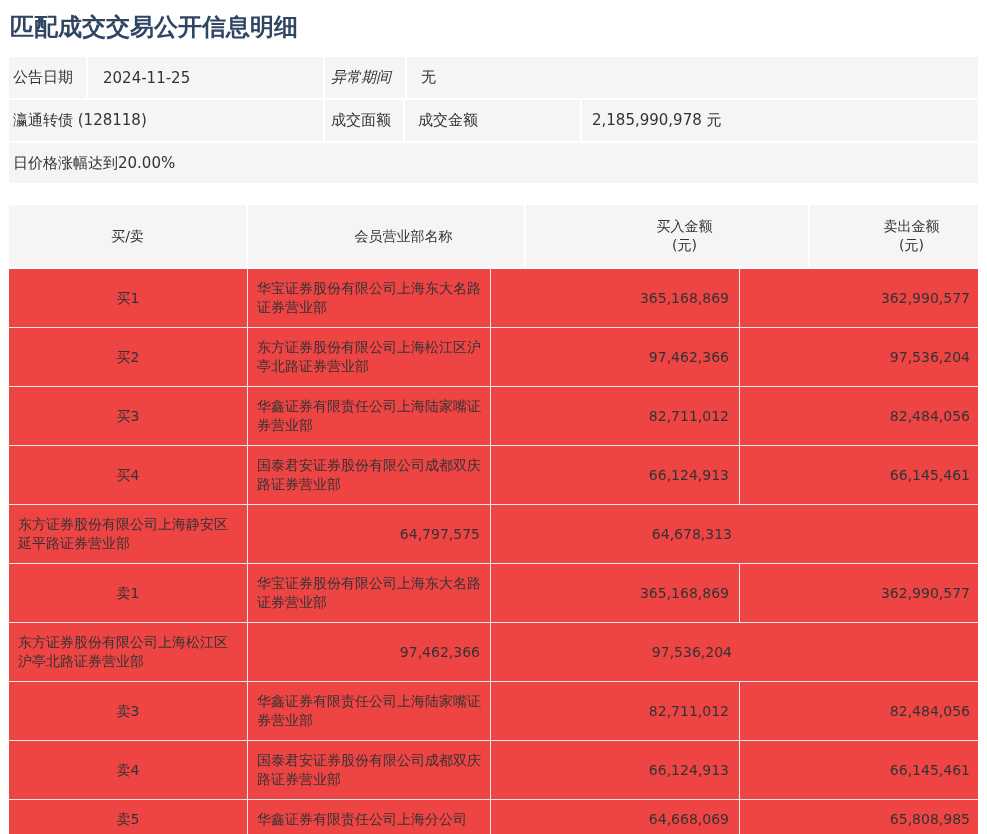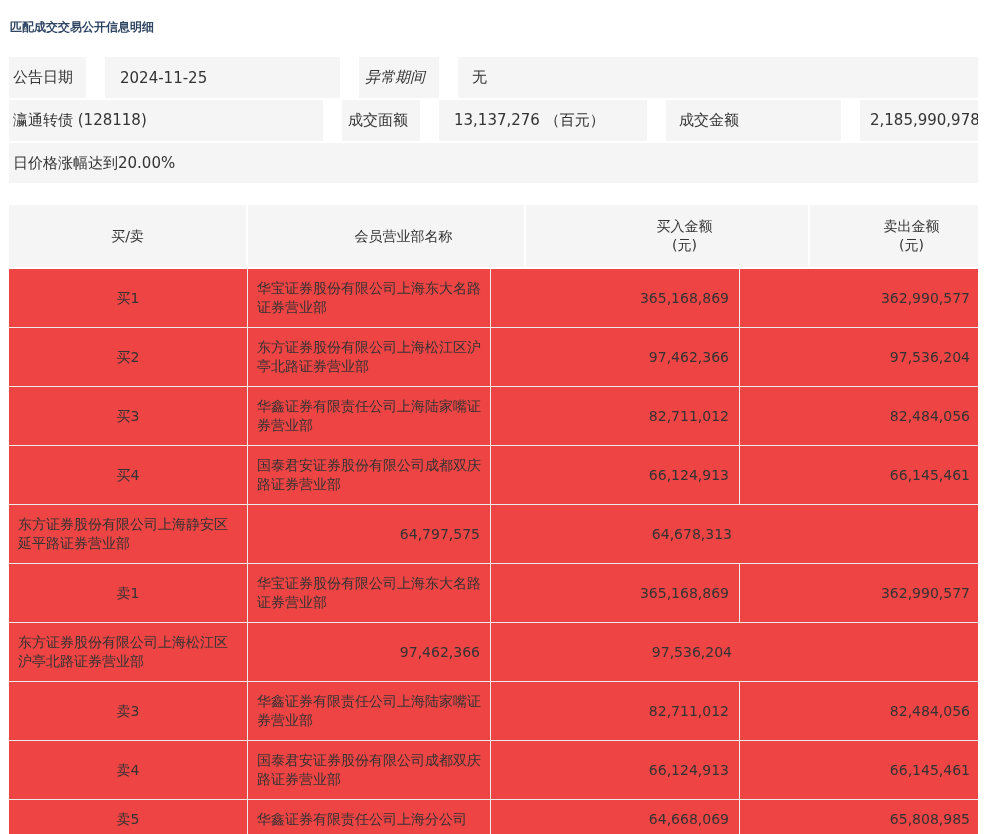--- a/index.html
+++ b/index.html
@@ -7,24 +7,24 @@
     --panel-bg:#f5f5f5;
     --divider:#ebebeb;
     --bottom-border:#cccccc;
     --text:#333333;
   }
   *{box-sizing:border-box;}
   html,body{margin:0;padding:0;background:#fff;}
   body{font-family:"DejaVu Sans","Liberation Sans",sans-serif;color:var(--text);}
   .page{width:987px;height:834px;overflow:hidden;background:#fff;position:relative;}
 
-  .title{margin:14px 0 0 10px;font-size:12px;font-weight:bold;color:var(--title-color);line-height:26px;}
+  .title{margin:14px 0 0 10px;font-size:24px;font-weight:bold;color:var(--title-color);line-height:26px;}
 
   .info{margin:17px 9px 0 9px;}
-  .info-row{display:flex;gap:19px;margin-bottom:2px;}
+  .info-row{display:flex;gap:2px;margin-bottom:2px;}
   .info-cell{background:var(--panel-bg);height:41px;display:flex;align-items:center;font-size:15px;color:var(--text);white-space:nowrap;overflow:hidden;}
   .r1c1{width:77px;padding-left:4px;}
   .r1c2{width:235px;padding-left:15px;}
   .r1c3{width:80px;padding-left:6px;font-style:italic;}
   .r1c4{flex:1;padding-left:14px;}
   .r2c1{width:314px;padding-left:4px;}
   .r2c2{width:78px;padding-left:6px;}
   .r2c3{width:208px;padding-left:15px;}
   .r2c4{width:175px;padding-left:13px;}
   .r2c5{flex:1;padding-left:10px;}
@@ -54,21 +54,20 @@
   <div class="info">
     <div class="info-row">
       <div class="info-cell r1c1">公告日期</div>
       <div class="info-cell r1c2">2024-11-25</div>
       <div class="info-cell r1c3">异常期间</div>
       <div class="info-cell r1c4">无</div>
     </div>
     <div class="info-row">
       <div class="info-cell r2c1">瀛通转债 (128118)</div>
       <div class="info-cell r2c2">成交面额</div>
-      <div class="info-cell r2c3">13,137,276 （百元）</div>
       <div class="info-cell r2c4">成交金额</div>
       <div class="info-cell r2c5">2,185,990,978 元</div>
     </div>
     <div class="info-row">
       <div class="info-cell r3c1">日价格涨幅达到20.00%</div>
     </div>
   </div>
 
   <div class="table">
     <div class="t-head">

